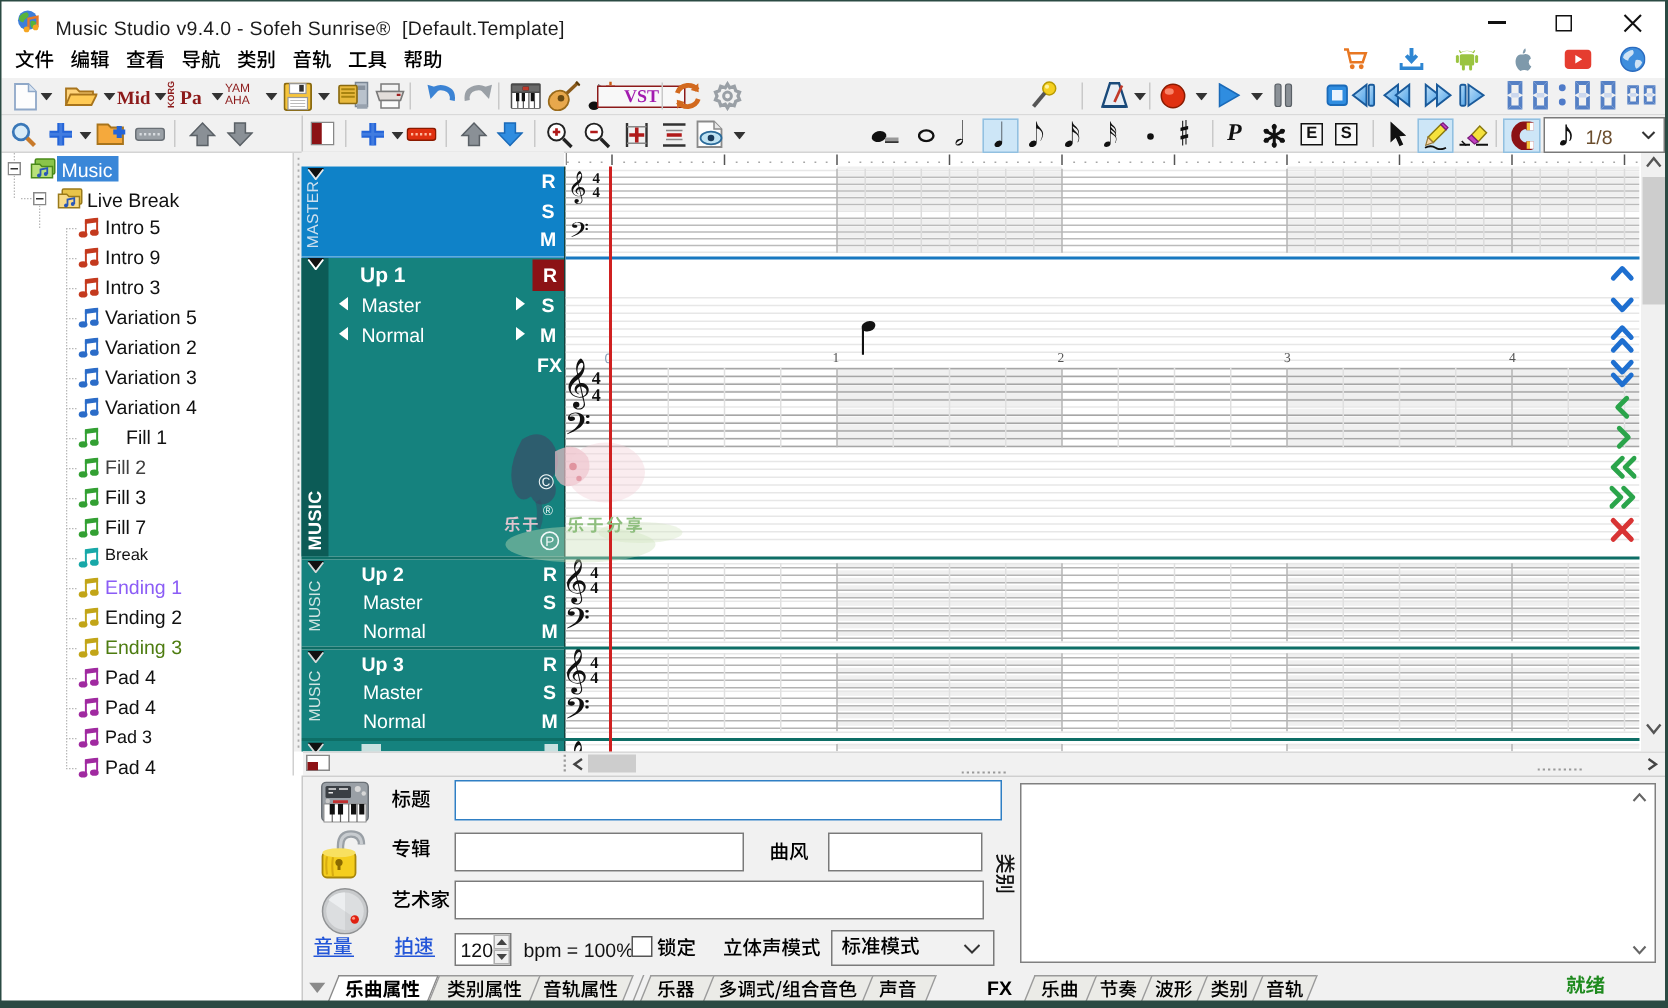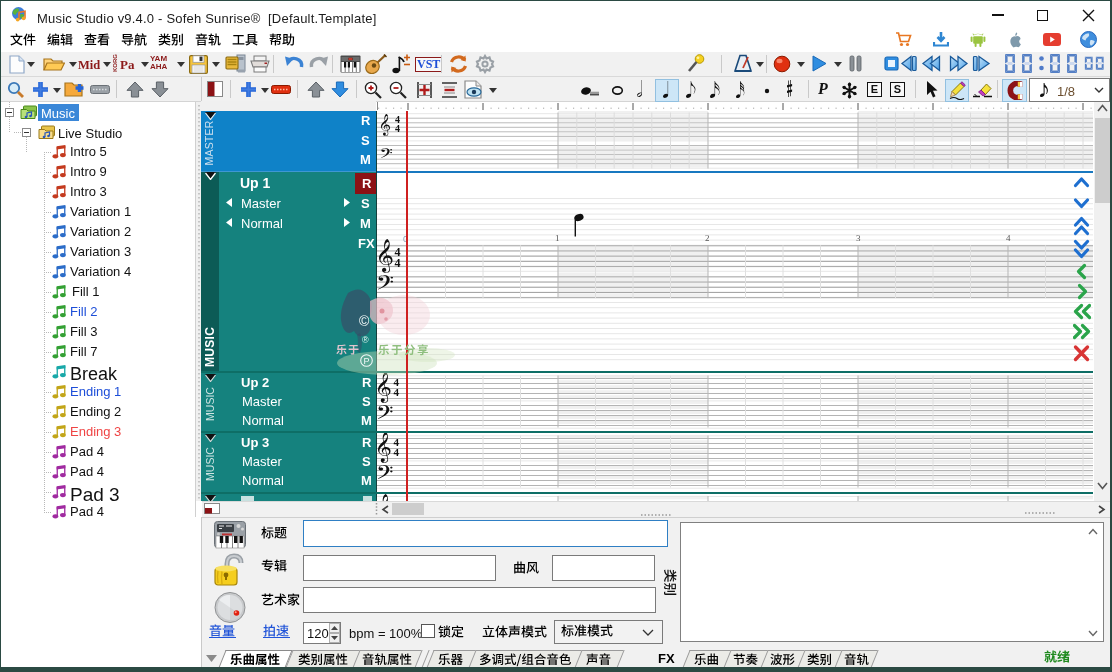--- a/index.html
+++ b/index.html
@@ -95,21 +95,21 @@
   </svg>
 <div style="position:absolute;left:78px;top:58px;font-size:12.5px;font-weight:bold;color:#8c1a1a;font-family:Liberation Serif,serif">Mid</div>
 <svg class="ic" style="left:103px;top:62px" width="8" height="5">
     <path d="M0 0 H8 L4 5Z" fill="#333"></path>
   </svg>
 <div style="position:absolute;left:112px;top:55px;font-size:6px;font-weight:bold;color:#8c1a1a;transform:rotate(-90deg);transform-origin:0 0;top:72px">KORG</div>
 <div style="position:absolute;left:120px;top:57px;font-size:13px;font-weight:bold;color:#8c1a1a;font-family:Liberation Serif,serif">Pa</div>
 <svg class="ic" style="left:141px;top:62px" width="8" height="5">
     <path d="M0 0 H8 L4 5Z" fill="#333"></path>
   </svg>
-<div style="position:absolute;left:150px;top:55px;font-size:8px;line-height:8px;font-weight:bold;color:#8c1a1a;letter-spacing:0px">YAM<br>AHA</div>
+<div style="position:absolute;left:150px;top:55px;font-size:8px;line-height:8px;font-weight:normal;color:#8c1a1a;letter-spacing:0px">YAM<br>AHA</div>
 <svg class="ic" style="left:177px;top:62px" width="8" height="5">
     <path d="M0 0 H8 L4 5Z" fill="#333"></path>
   </svg>
 <svg class="ic" style="left:189px;top:55px" width="19" height="19">
 <rect x="0.6" y="0.6" width="17.8" height="17.8" rx="1.5" fill="#f7c53c" stroke="#8a6a10" stroke-width="1.2"></rect>
 <rect x="4" y="0.8" width="11" height="6.5" fill="#fff" stroke="#999" stroke-width=".8"></rect>
 <rect x="10.5" y="1.6" width="3" height="4.5" fill="#333"></rect>
 <rect x="3" y="10" width="13" height="8" fill="#fff" stroke="#999" stroke-width=".8"></rect>
 <path d="M4.5 12 H14.5 M4.5 14 H14.5 M4.5 16 H14.5" stroke="#bbb" stroke-width=".7"></path>
   </svg>
@@ -156,21 +156,21 @@
 <ellipse cx="7.5" cy="13" rx="7" ry="6.3" fill="#e8a84c" stroke="#9a6a1a" stroke-width="1.2" transform="rotate(-40 7.5 13)"></ellipse>
 <circle cx="9" cy="11.5" r="2.2" fill="#6a4a12"></circle>
   </svg>
 <svg class="ic" style="left:391px;top:54px" width="20" height="20">
 <ellipse cx="5" cy="16.5" rx="3.6" ry="2.8" fill="#111"></ellipse>
 <rect x="7.6" y="3" width="1.6" height="14" fill="#111"></rect>
 <path d="M7.6 3 Q12 5 13 8" stroke="#111" stroke-width="1.8" fill="none"></path>
 <path d="M13 3.5 H19 M16 0.5 V6.5" stroke="#c85a10" stroke-width="1.6"></path>
 <path d="M13 10.5 H19" stroke="#c85a10" stroke-width="1.6"></path>
   </svg>
-<div style="position:absolute;left:415px;top:57px;font-size:12px;font-weight:bold;color:#1d4ed8;font-family:Liberation Serif,serif;border:1px solid #8c1a1a;padding:0 1px;line-height:13px;background:#f8f8f8">VST</div>
+<div style="position:absolute;left:398px;top:57px;font-size:12px;font-weight:bold;color:#a21caf;font-family:Liberation Serif,serif;border:1px solid #8c1a1a;padding:0 17px;line-height:13px;background:#f8f8f8">VST</div>
 <div style="position:absolute;left:441px;top:55px;width:1px;height:18px;background:#c9c9c9"></div>
 <svg class="ic" style="left:448px;top:54px" width="21" height="20">
 <path d="M3.5 8 Q5 3.5 10 3 Q14.5 2.7 17 6" stroke="#d2691e" stroke-width="3.2" fill="none"></path>
 <path d="M17.5 1.5 L17.8 7.5 L12.5 6Z" fill="#d2691e"></path>
 <path d="M17.5 12 Q16 16.5 11 17 Q6.5 17.3 4 14" stroke="#d2691e" stroke-width="3.2" fill="none"></path>
 <path d="M3.5 18.5 L3.2 12.5 L8.5 14Z" fill="#d2691e"></path>
   </svg>
 <svg class="ic" style="left:475px;top:54px" width="20" height="20">
 <path d="M10 2 L11.5 4.5 L14.5 3.5 L15.5 6.5 L18 7.5 L17 10 L18 12.5 L15.5 13.5 L14.5 16.5 L11.5 15.5 L10 18 L8.5 15.5 L5.5 16.5 L4.5 13.5 L2 12.5 L3 10 L2 7.5 L4.5 6.5 L5.5 3.5 L8.5 4.5Z" fill="none" stroke="#9aa0a6" stroke-width="2.2"></path>
 <circle cx="10" cy="10" r="2.6" fill="none" stroke="#9aa0a6" stroke-width="2"></circle>
@@ -487,21 +487,21 @@
   </svg>
 <svg class="ic" style="left:38px;top:125px" width="18" height="15">
 <rect x="3.5" y="1" width="13" height="10" rx="1" fill="#e8c44a" stroke="#9a7a1a" stroke-width="1"></rect>
 <path d="M1 13.5 V4.5 H6.5 L8 6 H15 V13.5Z" fill="#f8dc8a" stroke="#9a7a1a" stroke-width="1"></path>
 <path d="M7 12 V8 L11.5 7 V11" stroke="#2a58b8" stroke-width="1.2" fill="none"></path>
 <circle cx="6" cy="12" r="1.3" fill="#2a58b8"></circle>
     <circle cx="10.5" cy="11" r="1.3" fill="#2a58b8"></circle>
   </svg>
 <div style="position:absolute;left:38px;top:104px;width:41px;height:17px;background:#3a87d8"></div>
 <div style="position:absolute;left:41px;top:106px;font-size:13px;color:#fff">Music</div>
-<div style="position:absolute;left:58px;top:126px;font-size:13px;color:#111">Live Studio</div>
+<div style="position:absolute;left:58px;top:126px;font-size:13px;color:#111">Live Break</div>
 <svg class="ic" style="left:44px;top:152px" width="8" height="1">
     <path d="M0 0.5 H8" stroke="#b8b8b8" stroke-width="1" stroke-dasharray="1 1"></path>
   </svg>
 <svg class="ic" style="left:52px;top:145px" width="15" height="14">
 <polygon points="4.6,1.2 13.4,0 13.4,3.2 4.6,4.4" fill="#c43a1e"></polygon>
 <rect x="4.6" y="2" width="1.3" height="9" fill="#c43a1e"></rect>
 <rect x="12.1" y="0.8" width="1.3" height="9" fill="#c43a1e"></rect>
 <ellipse cx="3.4" cy="11.3" rx="2.9" ry="2.1" fill="#c43a1e"></ellipse>
 <ellipse cx="10.9" cy="10.1" rx="2.9" ry="2.1" fill="#c43a1e"></ellipse>
   </svg>
@@ -531,21 +531,21 @@
 <svg class="ic" style="left:44px;top:212px" width="8" height="1">
     <path d="M0 0.5 H8" stroke="#b8b8b8" stroke-width="1" stroke-dasharray="1 1"></path>
   </svg>
 <svg class="ic" style="left:52px;top:205px" width="15" height="14">
 <polygon points="4.6,1.2 13.4,0 13.4,3.2 4.6,4.4" fill="#2b6cc8"></polygon>
 <rect x="4.6" y="2" width="1.3" height="9" fill="#2b6cc8"></rect>
 <rect x="12.1" y="0.8" width="1.3" height="9" fill="#2b6cc8"></rect>
 <ellipse cx="3.4" cy="11.3" rx="2.9" ry="2.1" fill="#2b6cc8"></ellipse>
 <ellipse cx="10.9" cy="10.1" rx="2.9" ry="2.1" fill="#2b6cc8"></ellipse>
   </svg>
-<div style="position:absolute;left:70px;top:204px;font-size:13px;color:#111">Variation 1</div>
+<div style="position:absolute;left:70px;top:204px;font-size:13px;color:#111">Variation 5</div>
 <svg class="ic" style="left:44px;top:232px" width="8" height="1">
     <path d="M0 0.5 H8" stroke="#b8b8b8" stroke-width="1" stroke-dasharray="1 1"></path>
   </svg>
 <svg class="ic" style="left:52px;top:225px" width="15" height="14">
 <polygon points="4.6,1.2 13.4,0 13.4,3.2 4.6,4.4" fill="#2b6cc8"></polygon>
 <rect x="4.6" y="2" width="1.3" height="9" fill="#2b6cc8"></rect>
 <rect x="12.1" y="0.8" width="1.3" height="9" fill="#2b6cc8"></rect>
 <ellipse cx="3.4" cy="11.3" rx="2.9" ry="2.1" fill="#2b6cc8"></ellipse>
 <ellipse cx="10.9" cy="10.1" rx="2.9" ry="2.1" fill="#2b6cc8"></ellipse>
   </svg>
@@ -575,32 +575,32 @@
 <svg class="ic" style="left:44px;top:292px" width="8" height="1">
     <path d="M0 0.5 H8" stroke="#b8b8b8" stroke-width="1" stroke-dasharray="1 1"></path>
   </svg>
 <svg class="ic" style="left:52px;top:285px" width="15" height="14">
 <polygon points="4.6,1.2 13.4,0 13.4,3.2 4.6,4.4" fill="#33a033"></polygon>
 <rect x="4.6" y="2" width="1.3" height="9" fill="#33a033"></rect>
 <rect x="12.1" y="0.8" width="1.3" height="9" fill="#33a033"></rect>
 <ellipse cx="3.4" cy="11.3" rx="2.9" ry="2.1" fill="#33a033"></ellipse>
 <ellipse cx="10.9" cy="10.1" rx="2.9" ry="2.1" fill="#33a033"></ellipse>
   </svg>
-<div style="position:absolute;left:72px;top:284px;font-size:13px;color:#111">Fill 1</div>
+<div style="position:absolute;left:84px;top:284px;font-size:13px;color:#111">Fill 1</div>
 <svg class="ic" style="left:44px;top:312px" width="8" height="1">
     <path d="M0 0.5 H8" stroke="#b8b8b8" stroke-width="1" stroke-dasharray="1 1"></path>
   </svg>
 <svg class="ic" style="left:52px;top:305px" width="15" height="14">
 <polygon points="4.6,1.2 13.4,0 13.4,3.2 4.6,4.4" fill="#33a033"></polygon>
 <rect x="4.6" y="2" width="1.3" height="9" fill="#33a033"></rect>
 <rect x="12.1" y="0.8" width="1.3" height="9" fill="#33a033"></rect>
 <ellipse cx="3.4" cy="11.3" rx="2.9" ry="2.1" fill="#33a033"></ellipse>
 <ellipse cx="10.9" cy="10.1" rx="2.9" ry="2.1" fill="#33a033"></ellipse>
   </svg>
-<div style="position:absolute;left:70px;top:304px;font-size:13px;color:#1d4ed8">Fill 2</div>
+<div style="position:absolute;left:70px;top:304px;font-size:13px;color:#404040">Fill 2</div>
 <svg class="ic" style="left:44px;top:332px" width="8" height="1">
     <path d="M0 0.5 H8" stroke="#b8b8b8" stroke-width="1" stroke-dasharray="1 1"></path>
   </svg>
 <svg class="ic" style="left:52px;top:325px" width="15" height="14">
 <polygon points="4.6,1.2 13.4,0 13.4,3.2 4.6,4.4" fill="#33a033"></polygon>
 <rect x="4.6" y="2" width="1.3" height="9" fill="#33a033"></rect>
 <rect x="12.1" y="0.8" width="1.3" height="9" fill="#33a033"></rect>
 <ellipse cx="3.4" cy="11.3" rx="2.9" ry="2.1" fill="#33a033"></ellipse>
 <ellipse cx="10.9" cy="10.1" rx="2.9" ry="2.1" fill="#33a033"></ellipse>
   </svg>
@@ -619,32 +619,32 @@
 <svg class="ic" style="left:44px;top:372px" width="8" height="1">
     <path d="M0 0.5 H8" stroke="#b8b8b8" stroke-width="1" stroke-dasharray="1 1"></path>
   </svg>
 <svg class="ic" style="left:52px;top:365px" width="15" height="14">
 <polygon points="4.6,1.2 13.4,0 13.4,3.2 4.6,4.4" fill="#18a8a8"></polygon>
 <rect x="4.6" y="2" width="1.3" height="9" fill="#18a8a8"></rect>
 <rect x="12.1" y="0.8" width="1.3" height="9" fill="#18a8a8"></rect>
 <ellipse cx="3.4" cy="11.3" rx="2.9" ry="2.1" fill="#18a8a8"></ellipse>
 <ellipse cx="10.9" cy="10.1" rx="2.9" ry="2.1" fill="#18a8a8"></ellipse>
   </svg>
-<div style="position:absolute;left:70px;top:364px;font-size:18px;color:#111">Break</div>
+<div style="position:absolute;left:70px;top:364px;font-size:11px;color:#111">Break</div>
 <svg class="ic" style="left:44px;top:392px" width="8" height="1">
     <path d="M0 0.5 H8" stroke="#b8b8b8" stroke-width="1" stroke-dasharray="1 1"></path>
   </svg>
 <svg class="ic" style="left:52px;top:385px" width="15" height="14">
 <polygon points="4.6,1.2 13.4,0 13.4,3.2 4.6,4.4" fill="#c2a518"></polygon>
 <rect x="4.6" y="2" width="1.3" height="9" fill="#c2a518"></rect>
 <rect x="12.1" y="0.8" width="1.3" height="9" fill="#c2a518"></rect>
 <ellipse cx="3.4" cy="11.3" rx="2.9" ry="2.1" fill="#c2a518"></ellipse>
 <ellipse cx="10.9" cy="10.1" rx="2.9" ry="2.1" fill="#c2a518"></ellipse>
   </svg>
-<div style="position:absolute;left:70px;top:384px;font-size:13px;color:#1d4ed8">Ending 1</div>
+<div style="position:absolute;left:70px;top:384px;font-size:13px;color:#8b5cf6">Ending 1</div>
 <svg class="ic" style="left:44px;top:412px" width="8" height="1">
     <path d="M0 0.5 H8" stroke="#b8b8b8" stroke-width="1" stroke-dasharray="1 1"></path>
   </svg>
 <svg class="ic" style="left:52px;top:405px" width="15" height="14">
 <polygon points="4.6,1.2 13.4,0 13.4,3.2 4.6,4.4" fill="#c2a518"></polygon>
 <rect x="4.6" y="2" width="1.3" height="9" fill="#c2a518"></rect>
 <rect x="12.1" y="0.8" width="1.3" height="9" fill="#c2a518"></rect>
 <ellipse cx="3.4" cy="11.3" rx="2.9" ry="2.1" fill="#c2a518"></ellipse>
 <ellipse cx="10.9" cy="10.1" rx="2.9" ry="2.1" fill="#c2a518"></ellipse>
   </svg>
@@ -652,21 +652,21 @@
 <svg class="ic" style="left:44px;top:432px" width="8" height="1">
     <path d="M0 0.5 H8" stroke="#b8b8b8" stroke-width="1" stroke-dasharray="1 1"></path>
   </svg>
 <svg class="ic" style="left:52px;top:425px" width="15" height="14">
 <polygon points="4.6,1.2 13.4,0 13.4,3.2 4.6,4.4" fill="#c2a518"></polygon>
 <rect x="4.6" y="2" width="1.3" height="9" fill="#c2a518"></rect>
 <rect x="12.1" y="0.8" width="1.3" height="9" fill="#c2a518"></rect>
 <ellipse cx="3.4" cy="11.3" rx="2.9" ry="2.1" fill="#c2a518"></ellipse>
 <ellipse cx="10.9" cy="10.1" rx="2.9" ry="2.1" fill="#c2a518"></ellipse>
   </svg>
-<div style="position:absolute;left:70px;top:424px;font-size:13px;color:#ef4444">Ending 3</div>
+<div style="position:absolute;left:70px;top:424px;font-size:13px;color:#4d7c0f">Ending 3</div>
 <svg class="ic" style="left:44px;top:452px" width="8" height="1">
     <path d="M0 0.5 H8" stroke="#b8b8b8" stroke-width="1" stroke-dasharray="1 1"></path>
   </svg>
 <svg class="ic" style="left:52px;top:445px" width="15" height="14">
 <polygon points="4.6,1.2 13.4,0 13.4,3.2 4.6,4.4" fill="#a02aa0"></polygon>
 <rect x="4.6" y="2" width="1.3" height="9" fill="#a02aa0"></rect>
 <rect x="12.1" y="0.8" width="1.3" height="9" fill="#a02aa0"></rect>
 <ellipse cx="3.4" cy="11.3" rx="2.9" ry="2.1" fill="#a02aa0"></ellipse>
 <ellipse cx="10.9" cy="10.1" rx="2.9" ry="2.1" fill="#a02aa0"></ellipse>
   </svg>
@@ -685,21 +685,21 @@
 <svg class="ic" style="left:44px;top:492px" width="8" height="1">
     <path d="M0 0.5 H8" stroke="#b8b8b8" stroke-width="1" stroke-dasharray="1 1"></path>
   </svg>
 <svg class="ic" style="left:52px;top:485px" width="15" height="14">
 <polygon points="4.6,1.2 13.4,0 13.4,3.2 4.6,4.4" fill="#a02aa0"></polygon>
 <rect x="4.6" y="2" width="1.3" height="9" fill="#a02aa0"></rect>
 <rect x="12.1" y="0.8" width="1.3" height="9" fill="#a02aa0"></rect>
 <ellipse cx="3.4" cy="11.3" rx="2.9" ry="2.1" fill="#a02aa0"></ellipse>
 <ellipse cx="10.9" cy="10.1" rx="2.9" ry="2.1" fill="#a02aa0"></ellipse>
   </svg>
-<div style="position:absolute;left:70px;top:484px;font-size:19px;color:#111">Pad 3</div>
+<div style="position:absolute;left:70px;top:484px;font-size:12px;color:#111">Pad 3</div>
 <svg class="ic" style="left:44px;top:512px" width="8" height="1">
     <path d="M0 0.5 H8" stroke="#b8b8b8" stroke-width="1" stroke-dasharray="1 1"></path>
   </svg>
 <svg class="ic" style="left:52px;top:505px" width="15" height="14">
 <polygon points="4.6,1.2 13.4,0 13.4,3.2 4.6,4.4" fill="#a02aa0"></polygon>
 <rect x="4.6" y="2" width="1.3" height="9" fill="#a02aa0"></rect>
 <rect x="12.1" y="0.8" width="1.3" height="9" fill="#a02aa0"></rect>
 <ellipse cx="3.4" cy="11.3" rx="2.9" ry="2.1" fill="#a02aa0"></ellipse>
 <ellipse cx="10.9" cy="10.1" rx="2.9" ry="2.1" fill="#a02aa0"></ellipse>
   </svg>

